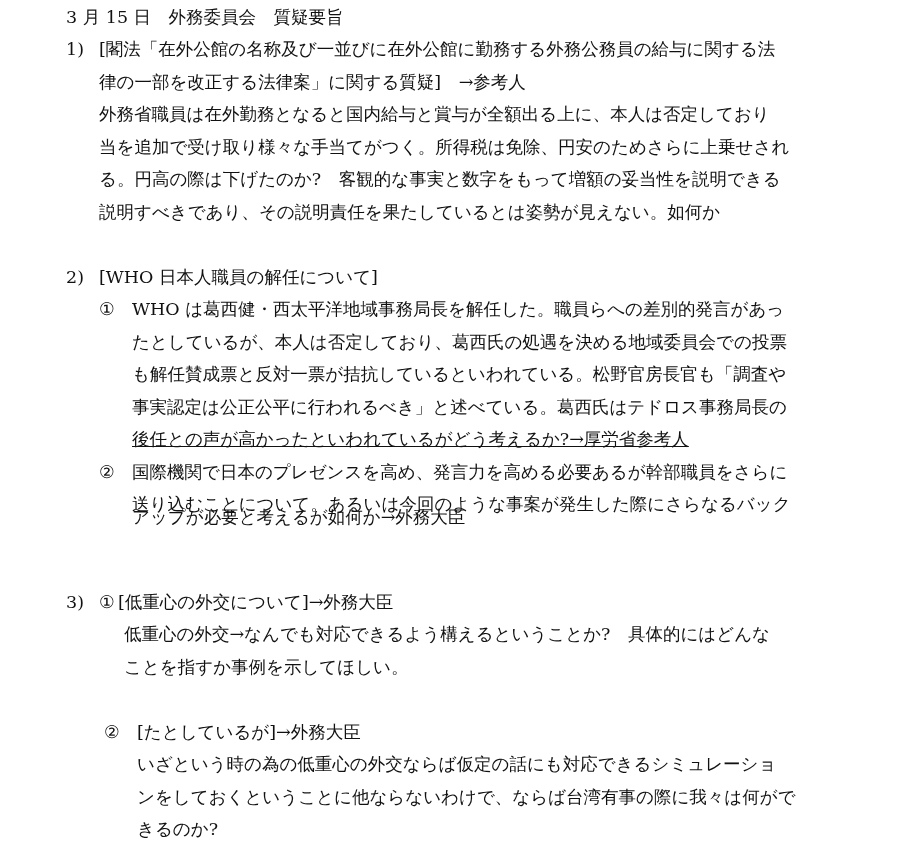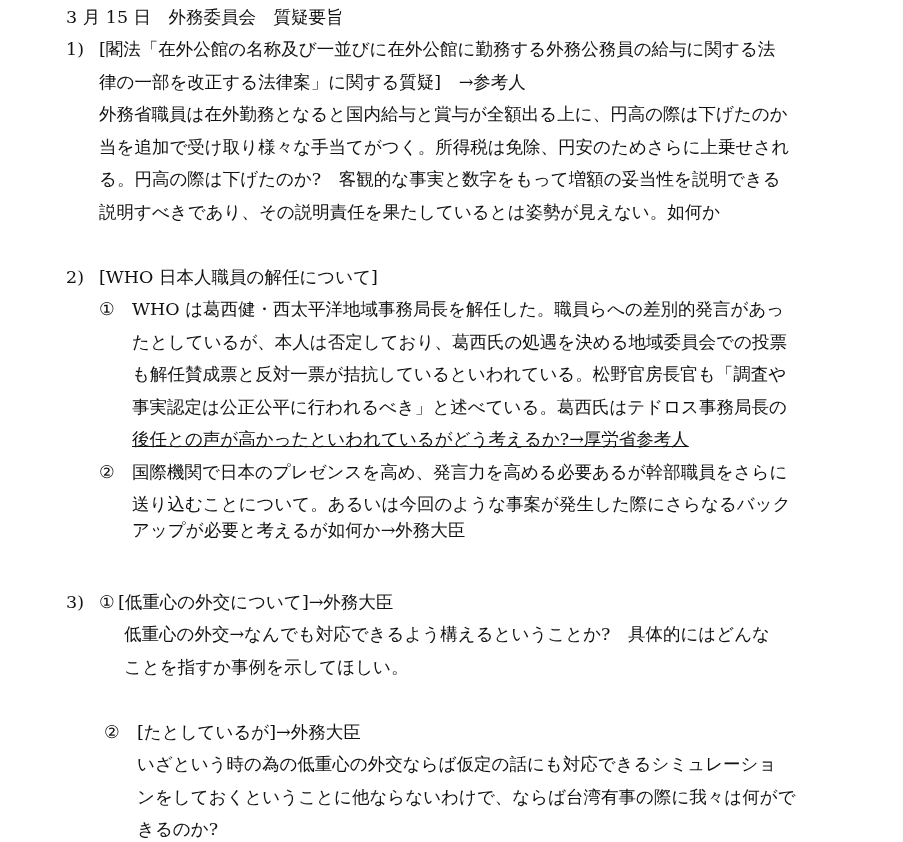--- a/index.html
+++ b/index.html
@@ -27,21 +27,21 @@
 <body>
 
 <div>
 
   <div class="line" style="left:66px; top:5px;">3 月 15 日　外務委員会　質疑要旨</div>
 
   <div>
     <div class="line" style="left:66px; top:37px;">1)</div>
     <div class="line" style="left:99px; top:37px;">[閣法「在外公館の名称及び一並びに在外公館に勤務する外務公務員の給与に関する法</div>
     <div class="line" style="left:99px; top:70px;">律の一部を改正する法律案」に関する質疑]　→参考人</div>
-    <div class="line" style="left:99px; top:102px;">外務省職員は在外勤務となると国内給与と賞与が全額出る上に、円高の際は下げたのか</div>
+    <div class="line" style="left:99px; top:102px;">外務省職員は在外勤務となると国内給与と賞与が全額出る上に、本人は否定しており</div>
     <div class="line" style="left:99px; top:135px;">当を追加で受け取り様々な手当てがつく。所得税は免除、円安のためさらに上乗せされ</div>
     <div class="line" style="left:99px; top:167px;">る。円高の際は下げたのか?　客観的な事実と数字をもって増額の妥当性を説明できる</div>
     <div class="line" style="left:99px; top:200px;">説明すべきであり、その説明責任を果たしているとは姿勢が見えない。如何か</div>
   </div>
 
   <div>
     <div class="line" style="left:66px; top:265px;">2)</div>
     <div class="line" style="left:99px; top:265px;">[WHO 日本人職員の解任について]</div>
 
     <div>
@@ -50,21 +50,21 @@
       <div class="line" style="left:132px; top:330px;">たとしているが、本人は否定しており、葛西氏の処遇を決める地域委員会での投票</div>
       <div class="line" style="left:132px; top:362px;">も解任賛成票と反対一票が拮抗しているといわれている。松野官房長官も「調査や</div>
       <div class="line" style="left:132px; top:395px;">事実認定は公正公平に行われるべき」と述べている。葛西氏はテドロス事務局長の</div>
       <div class="line" style="left:132px; top:427px;text-decoration:underline;">後任との声が高かったといわれているがどう考えるか?→厚労省参考人</div>
     </div>
 
     <div>
       <div class="line" style="left:99px; top:460px;">②</div>
       <div class="line" style="left:132px; top:460px;">国際機関で日本のプレゼンスを高め、発言力を高める必要あるが幹部職員をさらに</div>
       <div class="line" style="left:132px; top:492px;">送り込むことについて。あるいは今回のような事案が発生した際にさらなるバック</div>
-      <div class="line" style="left:132px; top:518px;text-align:right;">アップが必要と考えるが如何か→外務大臣</div>
+      <div class="line" style="left:132px; top:505px;text-align:right;">アップが必要と考えるが如何か→外務大臣</div>
     </div>
   </div>
 
   <div>
     <div class="line" style="left:66px; top:590px;">3)</div>
 
     <div>
       <div class="line" style="left:99px; top:590px;">①</div>
       <div class="line" style="left:118px; top:590px;">[低重心の外交について]→外務大臣</div>
       <div class="line" style="left:124px; top:622px;">低重心の外交→なんでも対応できるよう構えるということか?　具体的にはどんな</div>

